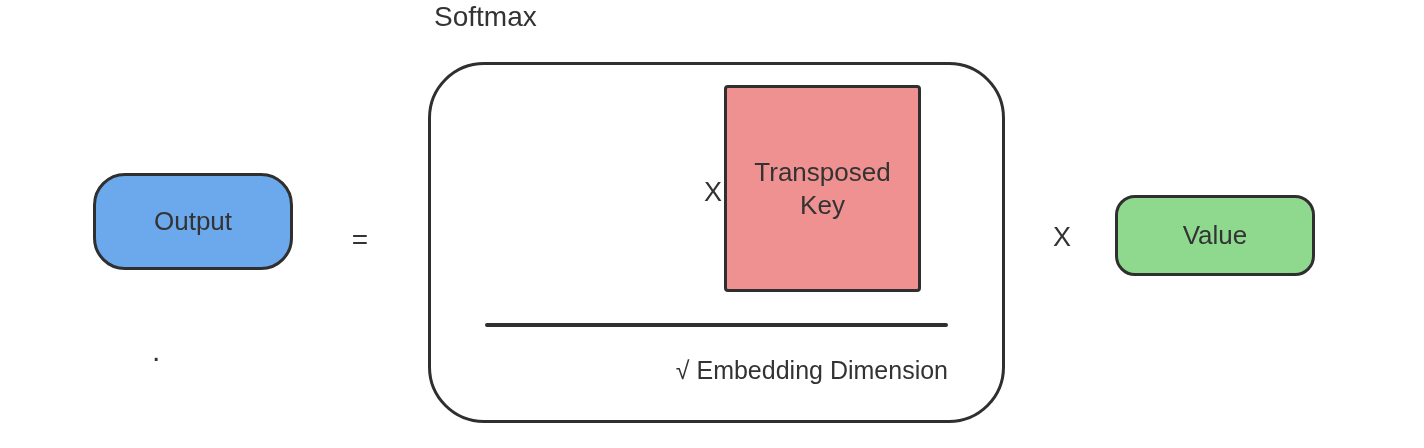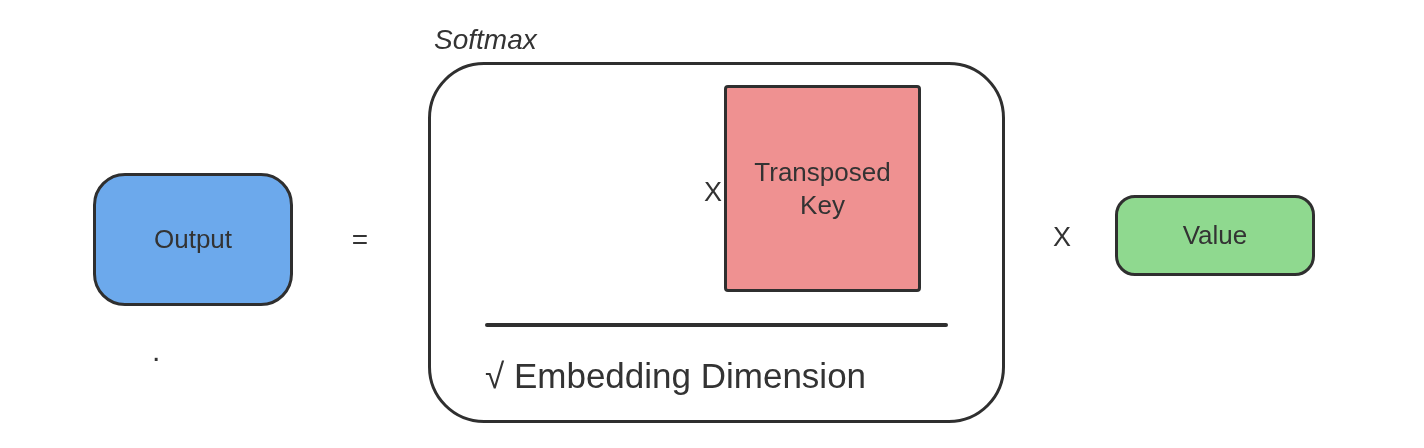--- a/index.html
+++ b/index.html
@@ -27,21 +27,21 @@
     border: 3.5px solid var(--stroke);
     display: flex;
     align-items: center;
     justify-content: center;
     text-align: center;
     font-size: 26px;
     color: var(--text);
     line-height: 33px;
   }
   .output-box {
-    left: 93px; top: 173px; width: 200px; height: 133px;
+    left: 93px; top: 173px; width: 200px; height: 97px;
     border-radius: 32px;
     background: var(--output_fill);
   }
   .query-box {
     left: 465px; top: 149px; width: 203px; height: 84px;
     border-radius: 20px;
     background: var(--query_fill);
   }
   .key-box {
     left: 724px; top: 85px; width: 197px; height: 207px;
@@ -68,38 +68,37 @@
     align-items: center;
     justify-content: center;
     font-size: 27px;
     color: var(--text);
   }
   .equals-sign { left: 340px; top: 222px; font-size: 28px; }
   .times-inner { left: 693px; top: 174px; }
   .times-outer { left: 1042px; top: 219px; }
   .softmax-label {
     position: absolute;
-    left: 434px; top: 24px;
+    left: 434px; top: 1px;
     font-size: 28px;
     color: var(--text);
-    font-style: italic;
   }
   .fraction-line {
     position: absolute;
     left: 485px; top: 323px;
     width: 463px; height: 4px;
     background: var(--stroke);
     border-radius: 2px;
   }
   .denominator {
     position: absolute;
     left: 485px; top: 356px;
     width: 463px;
-    text-align: left;
-    font-size: 35px;
+    text-align: right;
+    font-size: 25px;
     color: var(--text);
   }
   .stray-dot {
     position: absolute;
     left: 152px; top: 334px;
     font-size: 30px;
     line-height: 34px;
     color: var(--text);
   }
 </style>

